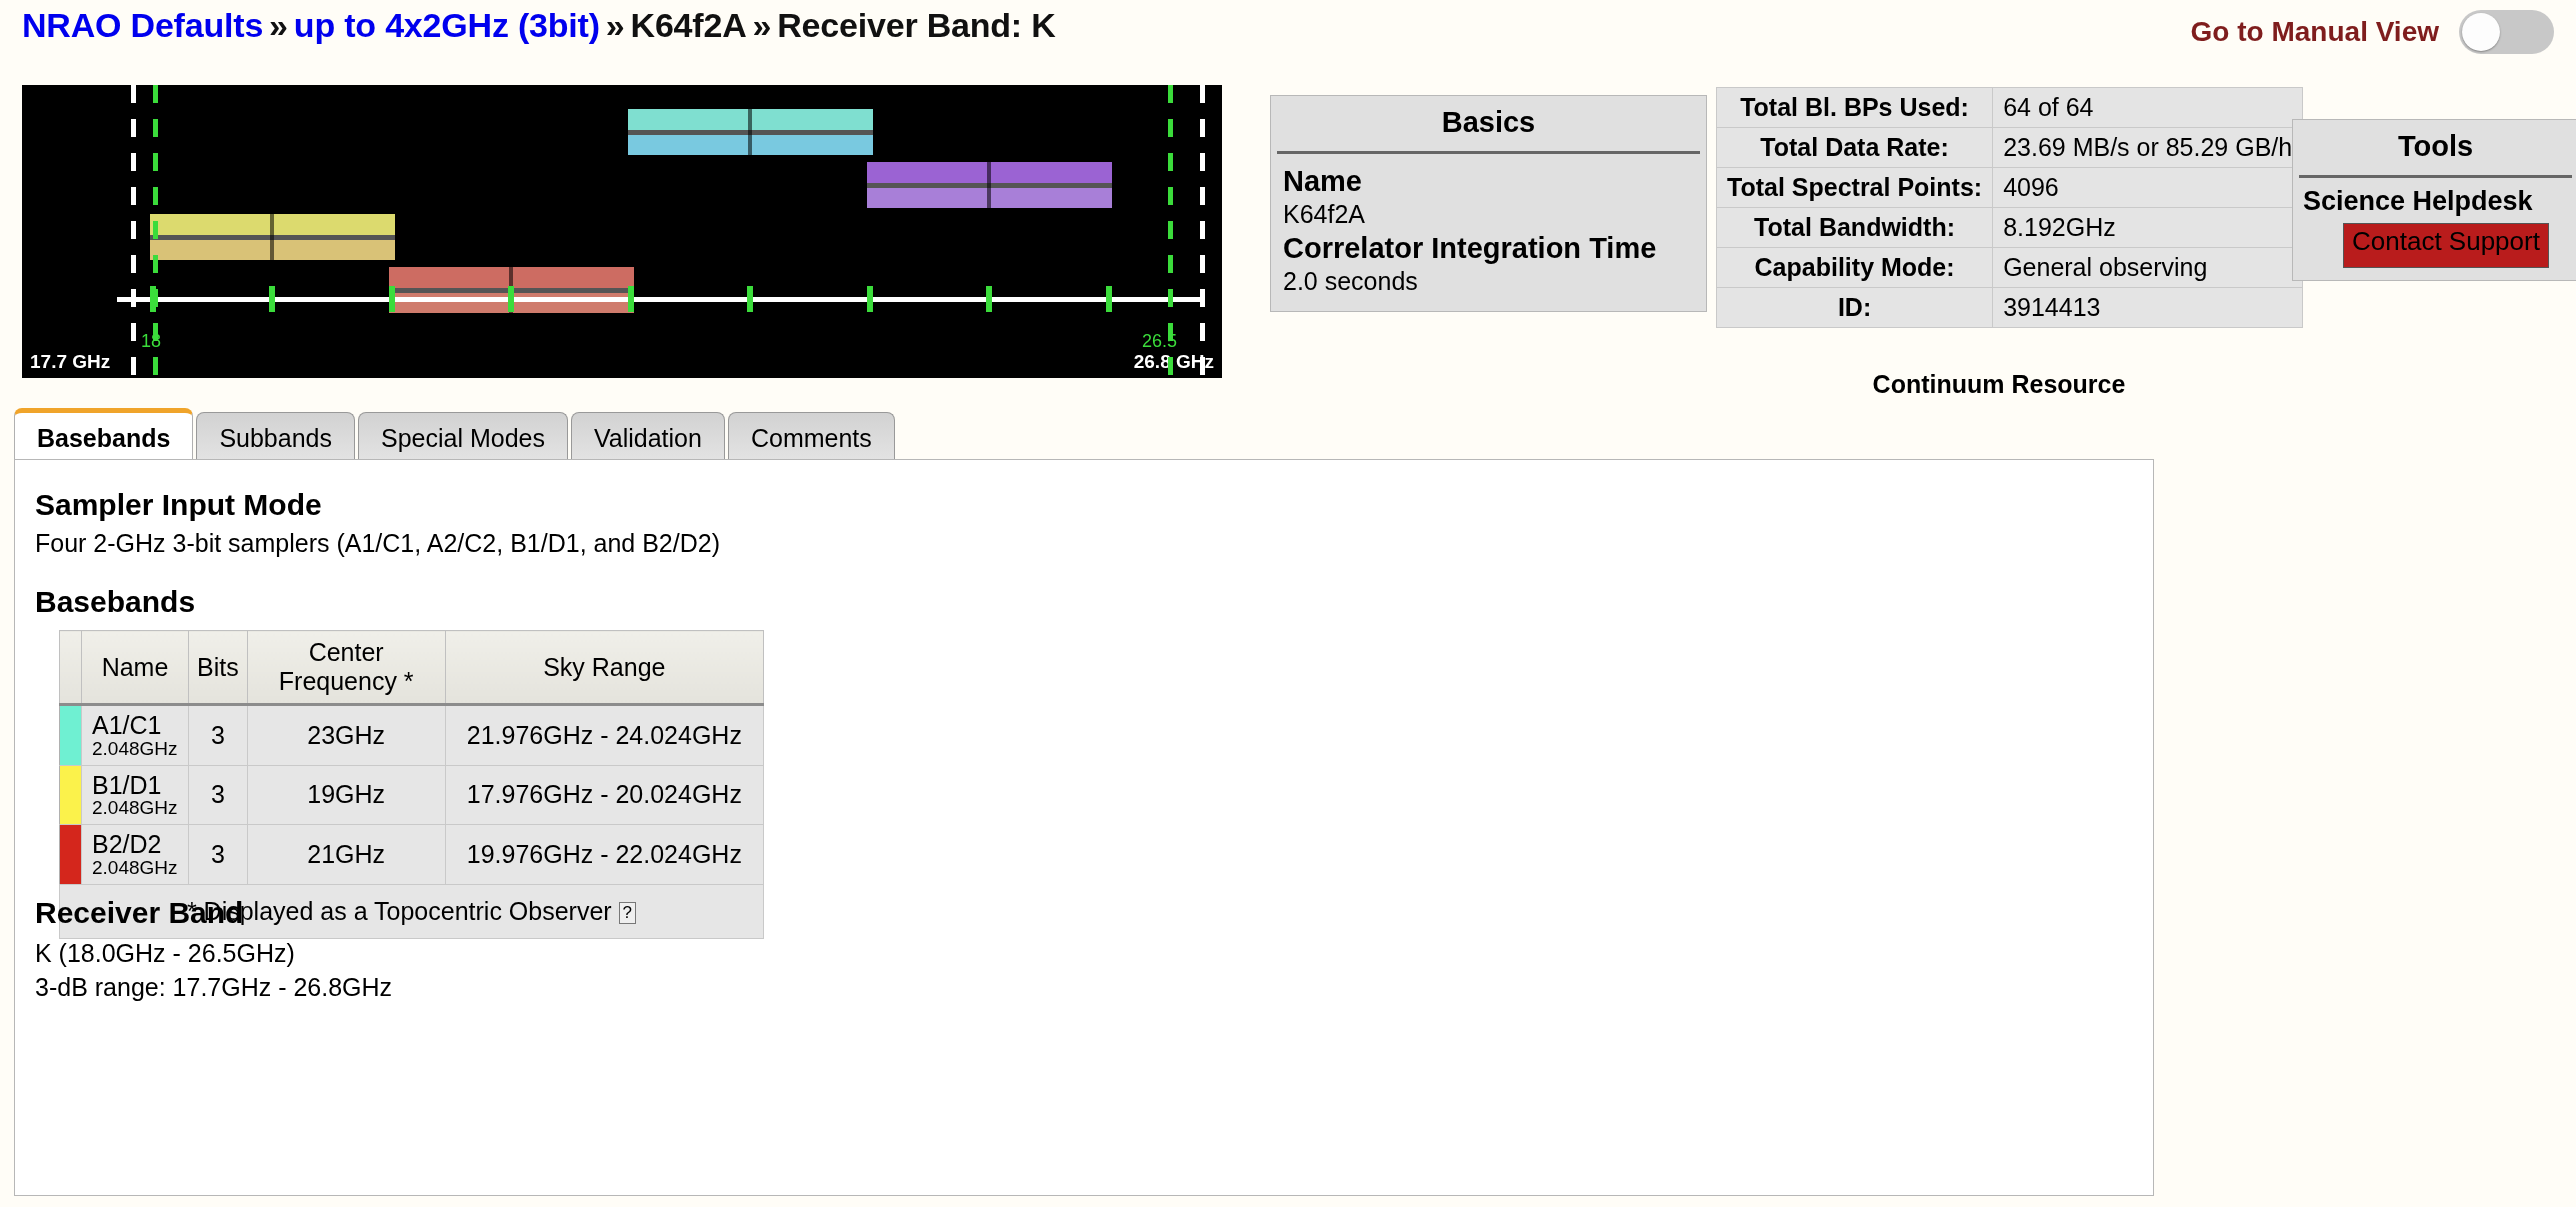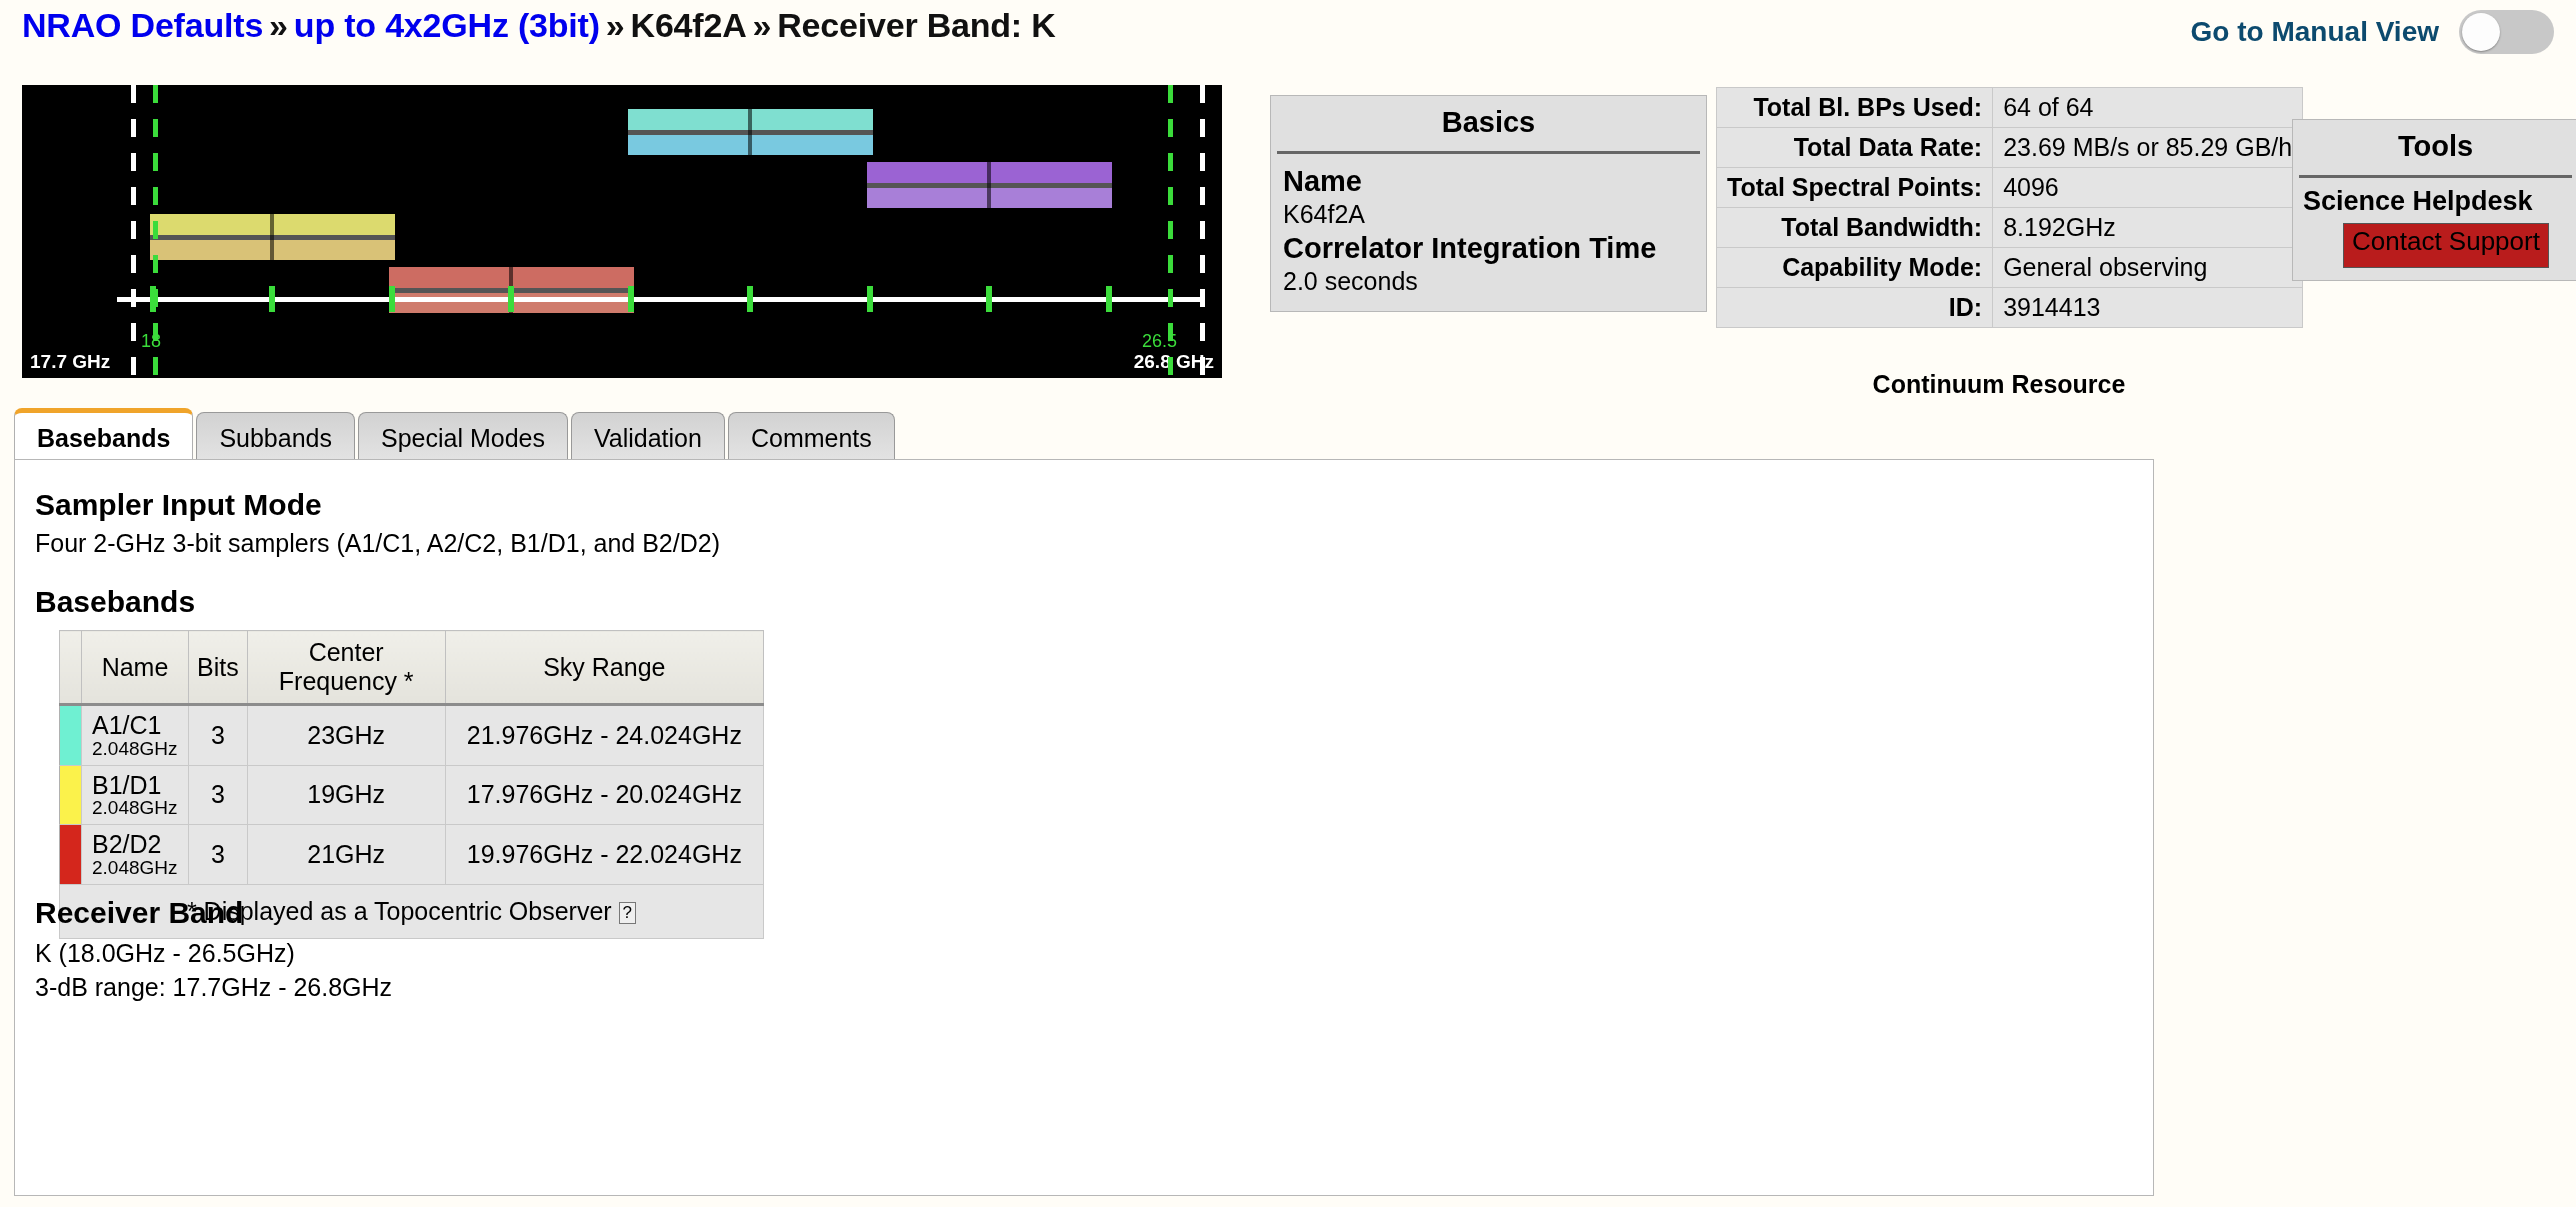--- a/index.html
+++ b/index.html
@@ -21,21 +21,21 @@
     white-space:nowrap;
   }
   #breadcrumb .lnk { color:#0000EE; }
   #breadcrumb .sep { color:#111; font-weight:bold; padding:0 6px; }
   #breadcrumb .plain { color:#111; }
 
   #manual-view-wrap {
     position:absolute; right:22px; top:10px;
     display:flex; align-items:center; gap:20px;
   }
-  #manual-view-label { font-size:28px; font-weight:bold; color:#0c4a6e; }
+  #manual-view-label { font-size:28px; font-weight:bold; color:#7f1d1d; }
   .toggle {
     width:95px; height:44px; border-radius:22px; background:#c8c8c8;
     position:relative; flex:none;
   }
   .toggle .knob {
     position:absolute; left:3px; top:3px; width:38px; height:38px;
     border-radius:50%; background:#fdfdfd;
     box-shadow:0 1px 2px rgba(0,0,0,.35);
   }
 
@@ -98,21 +98,21 @@
     margin-left:40px;
   }
 
   
   #summary {
     position:absolute; left:1716px; top:87px; width:566px;
     border-collapse:collapse; background:#e4e4e4;
     border:1px solid #b5b5b5;
   }
   #summary td { border:1px solid #c9c9c9; font-size:25px; padding:5px 10px; }
-  #summary td.lab { text-align:right; font-weight:bold; width:280px; white-space:nowrap; }
+  #summary td.lab { text-align:center; font-weight:bold; width:280px; white-space:nowrap; }
   #summary td.val { text-align:left; white-space:nowrap; }
   #continuum {
     position:absolute; left:1716px; top:370px; width:566px;
     text-align:center; font-size:25px; font-weight:bold;
   }
 
   
   #tabs { position:absolute; left:14px; top:408px; display:flex; align-items:flex-end; }
   .tab {
     height:51px; padding:0 22px; margin-right:3px;

